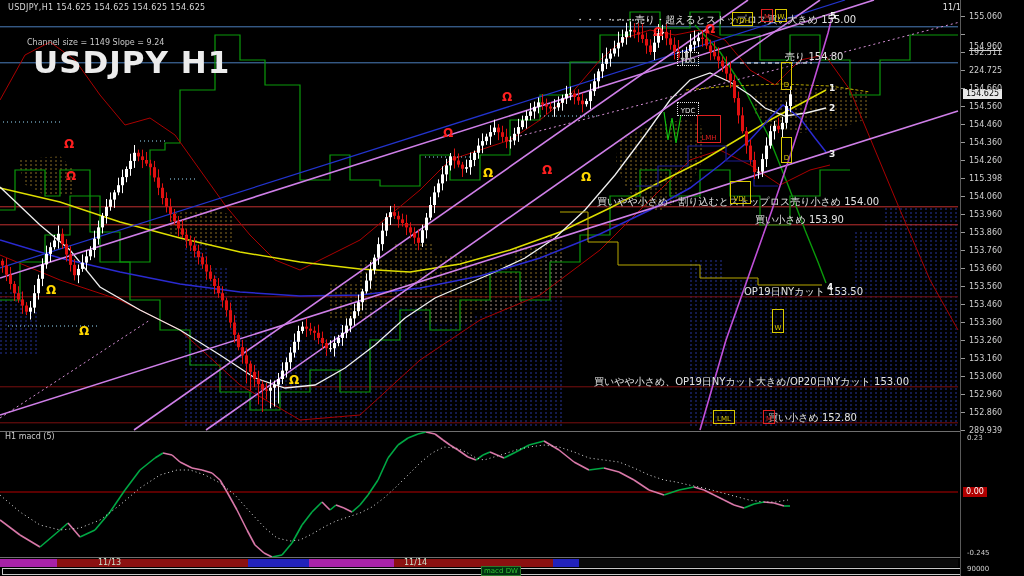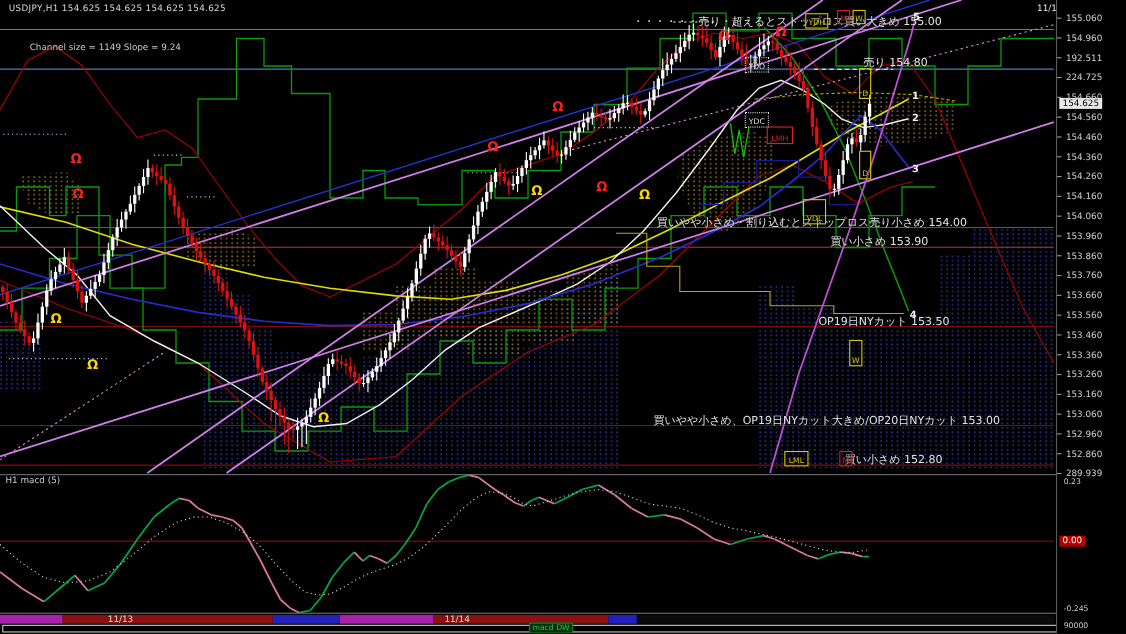--- a/index.html
+++ b/index.html
@@ -558,20 +558,21 @@
       <line x1="754" y1="504" x2="764" y2="502" stroke="#00a844" stroke-width="1.6"></line>
       <line x1="764" y1="502" x2="774" y2="503" stroke="#d878a8" stroke-width="1.6"></line>
       <line x1="774" y1="503" x2="784" y2="506" stroke="#d878a8" stroke-width="1.6"></line>
       <line x1="784" y1="506" x2="790" y2="506" stroke="#00a844" stroke-width="1.6"></line>
       <polyline points="0,495 20,512 40,525 60,530 80,528 100,520 120,505 140,488 160,475 177,470 190,470 205,475 220,483 235,495 250,512 265,528 277,538 290,541 300,540 312,534 324,527 336,521 348,517 360,513 372,507 384,498 396,487 408,475 420,463 432,453 444,447 456,448 466,452 476,458 484,460 494,457 504,454 516,450 529,447 544,445 559,447 574,452 589,458 604,460 619,462 634,468 649,475 664,480 676,482 689,485 704,488 719,492 734,496 749,500 764,502 776,502 788,500" fill="none" stroke="#dddddd" stroke-width="1" stroke-dasharray="1,3"></polyline>
     </svg>
 
   <div class="sym-line">USDJPY,H1  154.625 154.625 154.625 154.625</div>
   <div class="upd-line">11/14 06:08 更新</div>
   <div class="chan-line">Channel size = 1149 Slope = 9.24</div>
+  <div class="big-title">USDJPY H1</div>
 
   <div class="sep" style="top:431px"></div>
   <div class="sep" style="top:557px"></div>
   <div class="macd-label">H1  macd (5)</div>
 
   <div id="ribbon-layer">
       <div class="ribbon-seg" style="left: 0px; width: 57px; background: rgb(168, 34, 168);"></div>
       <div class="ribbon-seg" style="left: 57px; width: 191px; background: rgb(139, 17, 17);"></div>
       <div class="ribbon-seg" style="left: 248px; width: 61px; background: rgb(34, 34, 187);"></div>
       <div class="ribbon-seg" style="left: 309px; width: 85px; background: rgb(168, 34, 168);"></div>
@@ -585,37 +586,37 @@
   <div class="macd-dw">macd DW</div>
 
   <div class="axis" id="price-axis">
     <div class="cur-price" id="cur-price-tag" style="top: 89px;">154.625</div>
     <div class="macd-zero-tag" id="macd-zero-tag" style="top: 487px;">0.00</div>
     <div class="small-axis-txt" style="top:434px">0.23</div>
     <div class="small-axis-txt" style="top:549px">-0.245</div>
     <div class="small-axis-txt" style="top:565px">90000</div>
   <div class="axis-label" style="top: 12px;">155.060</div>
       <div class="axis-tick" style="top: 16px;"></div>
-      <div class="axis-label" style="top: 30px;">154.960</div>
+      <div class="axis-label" style="top: 42px; text-decoration: underline;">154.960</div>
       <div class="axis-tick" style="top: 34px;"></div>
       <div class="axis-label" style="top: 48px;">192.511</div>
       <div class="axis-tick" style="top: 52px;"></div>
       <div class="axis-label" style="top: 66px;">224.725</div>
       <div class="axis-tick" style="top: 70px;"></div>
       <div class="axis-label" style="top: 84px;">154.660</div>
       <div class="axis-tick" style="top: 88px;"></div>
       <div class="axis-label" style="top: 102px;">154.560</div>
       <div class="axis-tick" style="top: 106px;"></div>
       <div class="axis-label" style="top: 120px;">154.460</div>
       <div class="axis-tick" style="top: 124px;"></div>
       <div class="axis-label" style="top: 138px;">154.360</div>
       <div class="axis-tick" style="top: 142px;"></div>
       <div class="axis-label" style="top: 156px;">154.260</div>
       <div class="axis-tick" style="top: 160px;"></div>
-      <div class="axis-label" style="top: 174px;">154.160</div>
+      <div class="axis-label" style="top: 174px;">115.398</div>
       <div class="axis-tick" style="top: 178px;"></div>
       <div class="axis-label" style="top: 192px;">154.060</div>
       <div class="axis-tick" style="top: 196px;"></div>
       <div class="axis-label" style="top: 210px;">153.960</div>
       <div class="axis-tick" style="top: 214px;"></div>
       <div class="axis-label" style="top: 228px; text-align: right;">153.860</div>
       <div class="axis-tick" style="top: 232px;"></div>
       <div class="axis-label" style="top: 246px;">153.760</div>
       <div class="axis-tick" style="top: 250px;"></div>
       <div class="axis-label" style="top: 264px;">153.660</div>
@@ -646,21 +647,21 @@
       <div class="ann" style="left: 597px; top: 195px;">買いやや小さめ・割り込むとストップロス売り小さめ 154.00</div>
       <div class="ann" style="left: 755px; top: 213px;">買い小さめ 153.90</div>
       <div class="ann" style="left: 744px; top: 285px;">OP19日NYカット 153.50</div>
       <div class="ann" style="left: 594px; top: 375px;">買いやや小さめ、OP19日NYカット大きめ/OP20日NYカット 153.00</div>
       <div class="ann" style="left: 768px; top: 411px;">買い小さめ 152.80</div>
       <div class="tagbox" style="left: 732px; top: 12px; width: 21px; height: 14px; border-color: rgb(216, 200, 0); color: rgb(216, 200, 0);">YDH</div>
       <div class="tagbox" style="left: 761px; top: 9px; width: 12px; height: 13px; border-color: rgb(224, 32, 32); color: rgb(224, 32, 32);">M</div>
       <div class="tagbox" style="left: 775px; top: 9px; width: 12px; height: 13px; border-color: rgb(216, 200, 0); color: rgb(216, 200, 0);">W</div>
       <div class="tagbox dotted" style="left: 677px; top: 52px; width: 22px; height: 14px; border-color: rgb(224, 224, 224); color: rgb(224, 224, 224);">YDO</div>
       <div class="tagbox dotted" style="left: 677px; top: 102px; width: 22px; height: 14px; border-color: rgb(224, 224, 224); color: rgb(224, 224, 224);">YDC</div>
-      <div class="tagbox" style="left: 697px; top: 115px; width: 24px; height: 16px; border-color: rgb(224, 32, 32); color: rgb(224, 32, 32);">LMH</div>
+      <div class="tagbox" style="left: 697px; top: 115px; width: 24px; height: 28px; border-color: rgb(224, 32, 32); color: rgb(224, 32, 32);">LMH</div>
       <div class="tagbox" style="left: 781px; top: 62px; width: 11px; height: 28px; border-color: rgb(216, 200, 0); color: rgb(216, 200, 0);">D</div>
       <div class="tagbox" style="left: 781px; top: 137px; width: 11px; height: 26px; border-color: rgb(216, 200, 0); color: rgb(216, 200, 0);">D</div>
       <div class="tagbox" style="left: 730px; top: 181px; width: 21px; height: 23px; border-color: rgb(216, 200, 0); color: rgb(216, 200, 0);">VDL</div>
       <div class="tagbox" style="left: 772px; top: 309px; width: 12px; height: 24px; border-color: rgb(216, 200, 0); color: rgb(216, 200, 0);">W</div>
       <div class="tagbox" style="left: 713px; top: 410px; width: 22px; height: 14px; border-color: rgb(216, 200, 0); color: rgb(216, 200, 0);">LML</div>
       <div class="tagbox" style="left: 763px; top: 410px; width: 12px; height: 14px; border-color: rgb(224, 32, 32); color: rgb(224, 32, 32);">M</div>
       <div class="marker" style="left: 64px; top: 138px; color: rgb(255, 32, 32);">Ω</div>
       <div class="marker" style="left: 66px; top: 170px; color: rgb(255, 32, 32);">Ω</div>
       <div class="marker" style="left: 46px; top: 284px; color: rgb(255, 216, 0);">Ω</div>
       <div class="marker" style="left: 79px; top: 325px; color: rgb(255, 216, 0);">Ω</div>

